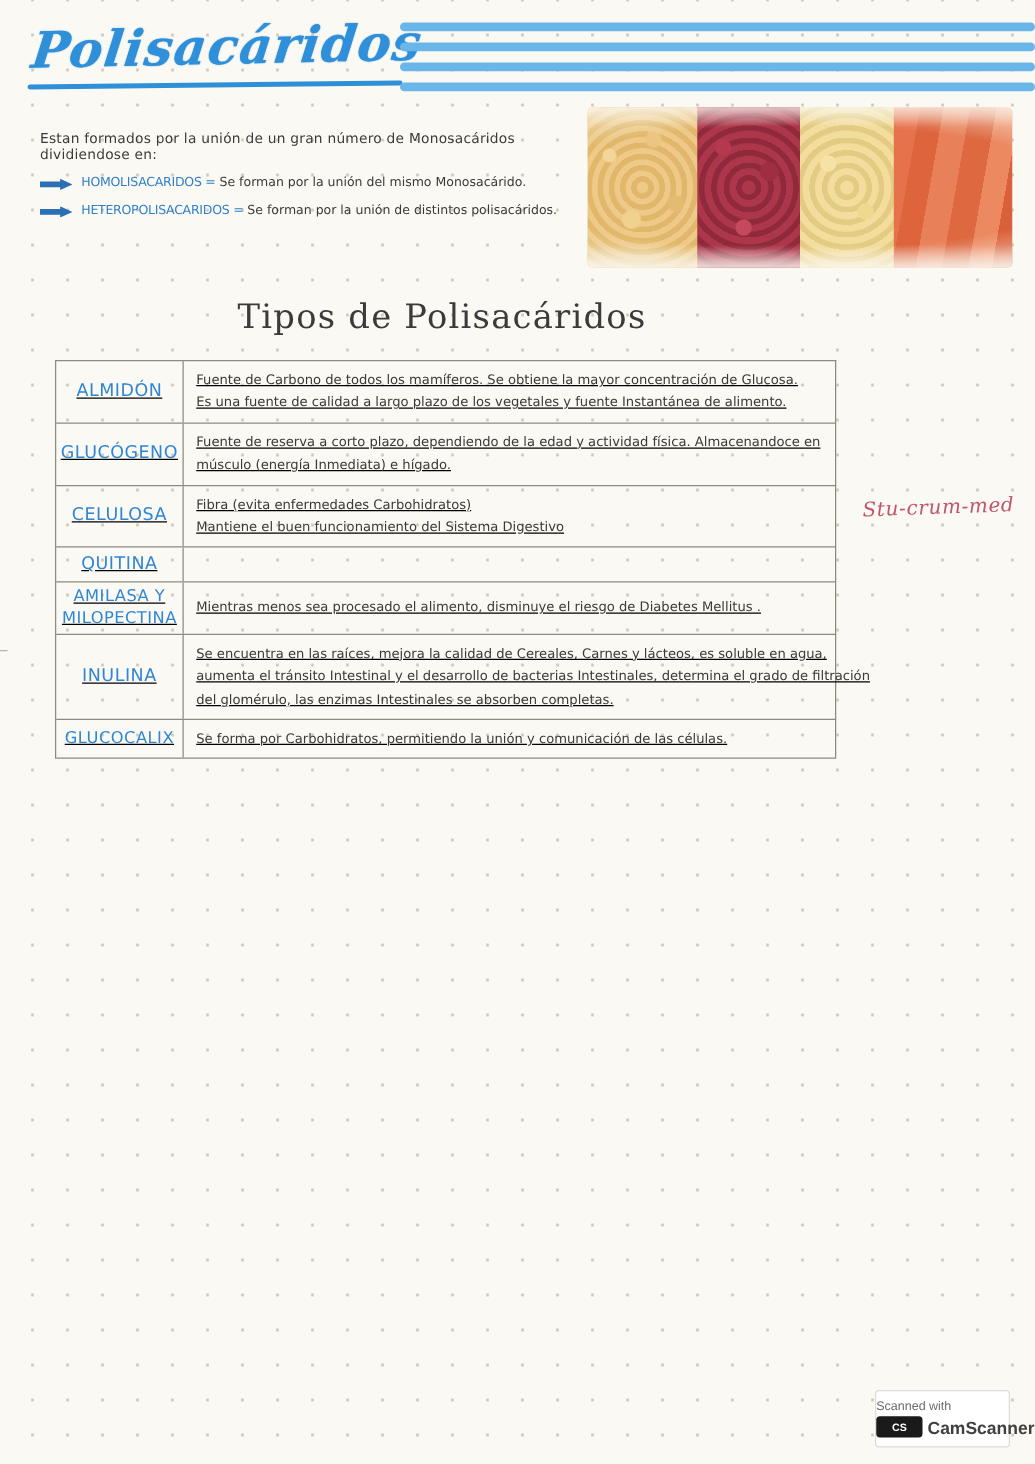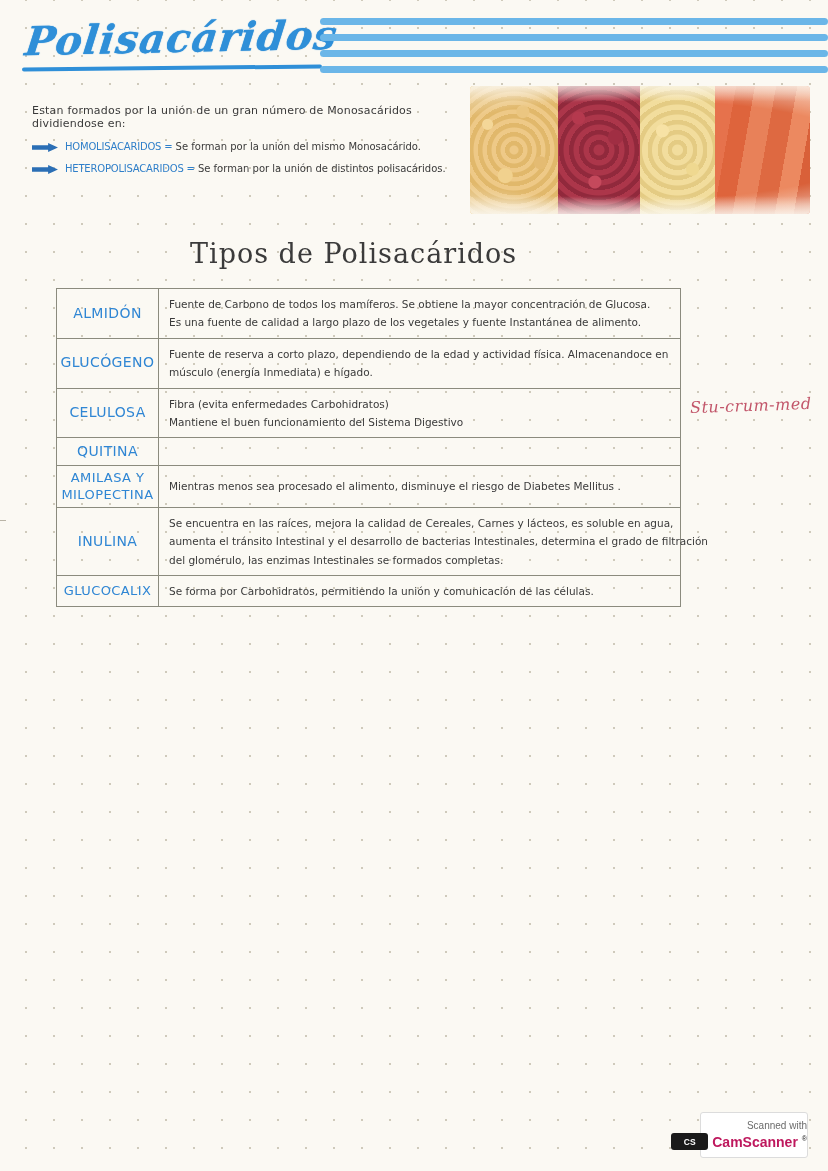--- a/index.html
+++ b/index.html
@@ -144,25 +144,26 @@
     top: 238px;
     font-family: "DejaVu Serif", serif;
     font-size: 27px;
     color: #3b3b3b;
     letter-spacing: 1px;
   }
 
   
   #table {
     position: absolute;
-    left: 56px;
+    left: 44px;
     top: 288px;
     width: 625px;
     border: 1px solid #8b8b7e;
     border-bottom: none;
+    text-decoration: underline;
   }
   .trow {
     display: flex;
     border-bottom: 1px solid #8b8b7e;
     min-height: 28px;
   }
   .tterm {
     width: 102px;
     flex: none;
     border-right: 1px solid #8b8b7e;
@@ -209,21 +210,21 @@
     position: absolute;
     left: 700px;
     top: 1112px;
     width: 108px;
     height: 46px;
     background: #ffffff;
     border: 1px solid #dcdcdc;
     border-radius: 3px;
     display: flex;
     flex-direction: column;
-    align-items: flex-end;
+    align-items: flex-start;
     justify-content: center;
     gap: 2px;
   }
   #camscanner .cs-top {
     font-size: 10px;
     color: #6b6b6b;
     font-family: "Liberation Sans", sans-serif;
   }
   #camscanner .cs-bottom {
     display: flex;
@@ -239,21 +240,21 @@
     font-size: 8.5px;
     font-weight: bold;
     display: flex;
     align-items: center;
     justify-content: center;
     font-family: "Liberation Sans", sans-serif;
   }
   #camscanner .cs-name {
     font-size: 14px;
     font-weight: bold;
-    color: #be185d;
+    color: #404040;
     font-family: "Liberation Sans", sans-serif;
   }
   #camscanner .cs-tm {
     font-size: 7px;
     color: #1a1a1a;
     align-self: flex-start;
     margin-top: 2px;
   }
 
   .edge-mark {
@@ -344,21 +345,21 @@
     <div class="tdesc">
       <span class="ln">Mientras menos sea procesado el alimento, disminuye el riesgo de Diabetes Mellitus .</span>
     </div>
   </div>
 
   <div class="trow">
     <div class="tterm">INULINA</div>
     <div class="tdesc">
       <span class="ln">Se encuentra en las raíces, mejora la calidad de Cereales, Carnes y lácteos, es soluble en agua,</span>
       <span class="ln">aumenta el tránsito Intestinal y el desarrollo de bacterias Intestinales, determina el grado de filtración</span>
-      <span class="ln">del glomérulo, las enzimas Intestinales se formados completas.</span>
+      <span class="ln">del glomérulo, las enzimas Intestinales se absorben completas.</span>
     </div>
   </div>
 
   <div class="trow">
     <div class="tterm small">GLUCOCALIX</div>
     <div class="tdesc">
       <span class="ln">Se forma por Carbohidratos, permitiendo la unión y comunicación de las células.</span>
     </div>
   </div>
 

